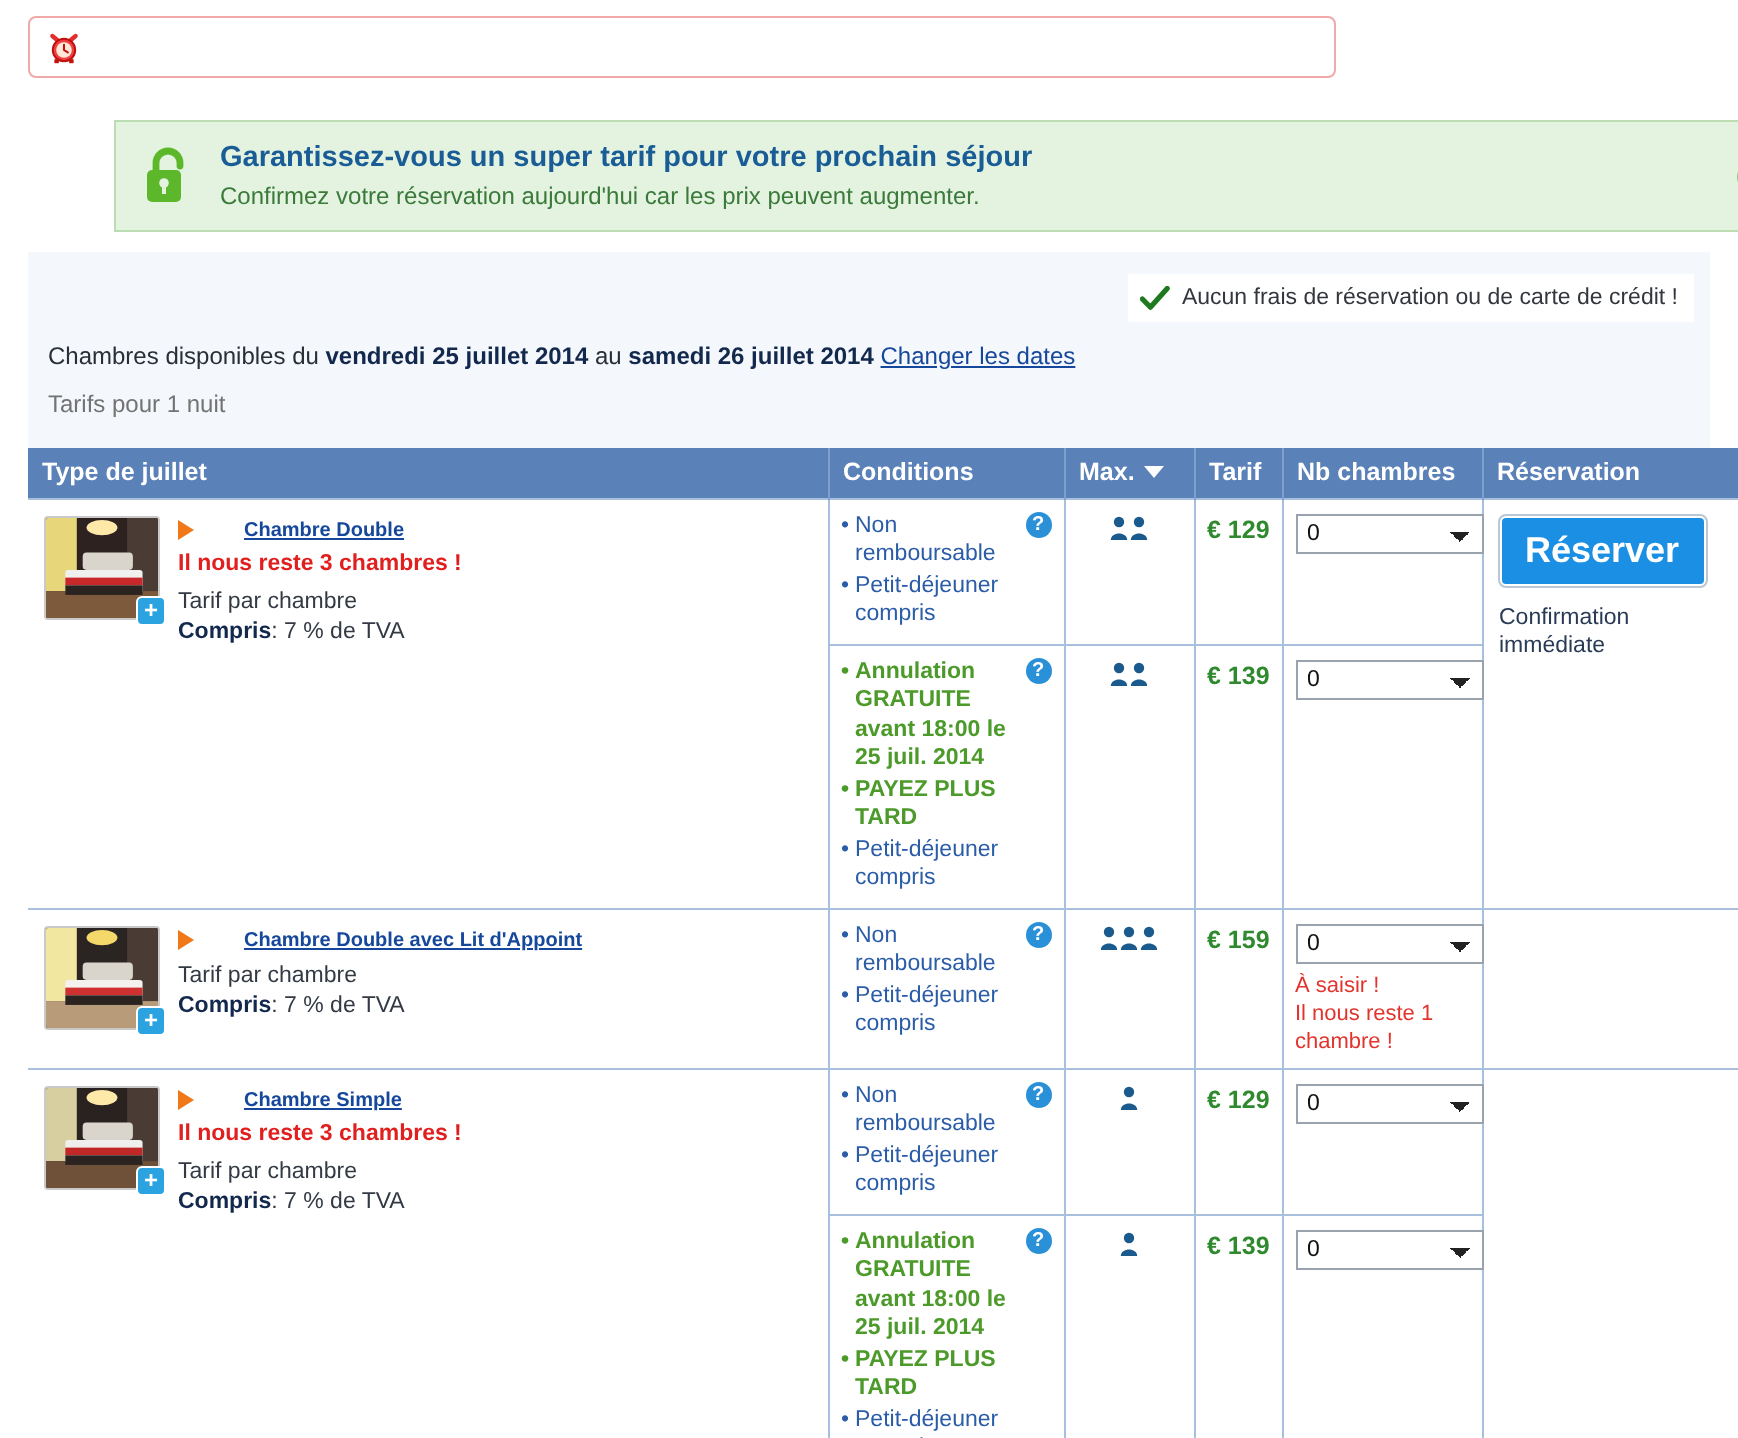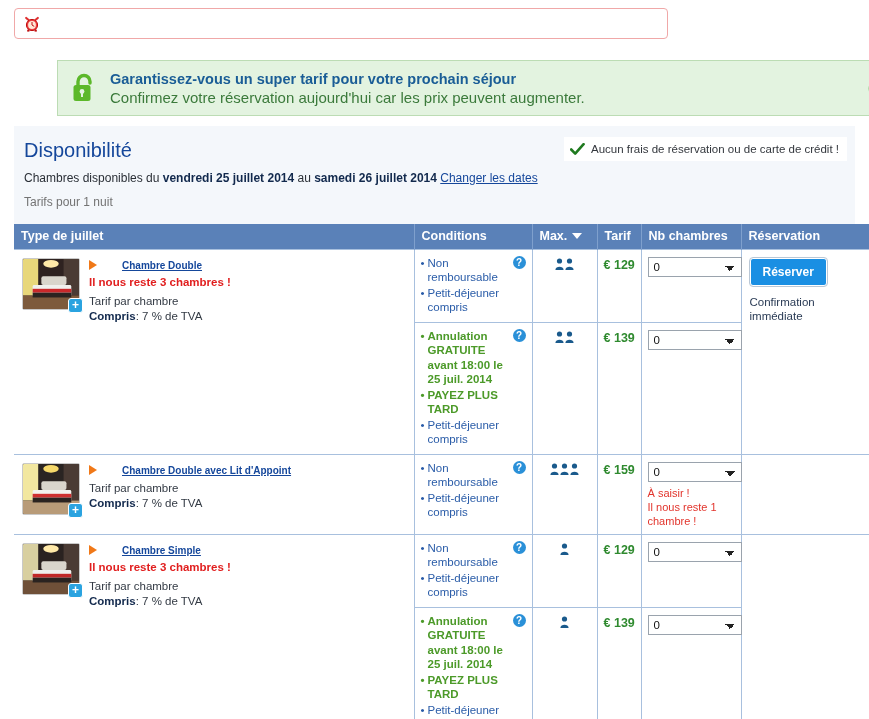--- a/index.html
+++ b/index.html
@@ -34,21 +34,21 @@
     background: #e3f3e0; border: 1px solid #bcdcb4;
     display: flex; align-items: center; margin-left: 43px;
   }
   .lock-wrap { width: 52px; display:flex; justify-content:center; align-items:center; }
   .lock-icon { width: 26px; height: 30px; display:block; }
   .guarantee-texts { flex: 1 1 auto; }
   .guarantee-title {
     color: #1a5d96; font-size: 14.5px; font-weight: bold; line-height: 19px;
   }
   .guarantee-sub {
-    color: #3b7a3b; font-size: 15px; line-height: 18px;
+    color: #3b7a3b; font-size: 12px; line-height: 18px;
   }
   .guarantee-close { width: 44px; display:flex; justify-content:center; }
   .close-icon { width: 15px; height: 15px; display:block; }
 
   
   .avail-panel {
     position: absolute; left: 14px; top: 126px;
     width: 841px; height: 98px;
     background: #f4f7fb;
   }
@@ -188,21 +188,21 @@
     background-repeat: no-repeat;
   }
   .scarcity {
     color: #e2342c; font-size: 11px; line-height: 14px; margin-top: 4px;
   }
 
   
   .reserve-btn {
     background: #1a8fe3; color: #ffffff;
     border: 1px solid #ffffff; outline: 1px solid #b9c7d6;
-    font-size: 12px; font-weight: bold;
+    font-size: 18px; font-weight: bold;
     font-family: "Liberation Sans", sans-serif;
     padding: 6px 12px; border-radius: 3px; cursor: pointer;
     display: inline-block;
   }
   .reserve-note {
     color: #2a3b55; font-size: 11.5px; line-height: 14px; margin-top: 9px;
   }
 </style>
 </head>
 <body>
@@ -237,21 +237,20 @@
     </div>
     <div class="guarantee-close">
       <svg class="close-icon" viewBox="0 0 15 15">
         <circle cx="7.5" cy="7.5" r="7" fill="#8cc47e"></circle>
         <path d="M4.8 4.8 L10.2 10.2 M10.2 4.8 L4.8 10.2" stroke="#e3f3e0" stroke-width="1.8" stroke-linecap="round"></path>
       </svg>
     </div>
   </div>
 
   <div class="avail-panel">
-    <div class="avail-title">Disponibilité</div>
 
     <div class="nofee-badge">
       <svg class="check-icon" viewBox="0 0 15 13">
         <path d="M1.2 6.5 L5.2 10.6 L13.6 1.2" stroke="#1f7a1f" stroke-width="2.6" fill="none" stroke-linecap="round" stroke-linejoin="round"></path>
       </svg>
       <span class="nofee-text">Aucun frais de réservation ou de carte de crédit !</span>
     </div>
 
     <div class="avail-line">
       <span>Chambres disponibles du </span><b>vendredi 25 juillet 2014</b><span> au </span><b>samedi 26 juillet 2014</b>&nbsp;<span class="avail-link">Changer les dates</span>

